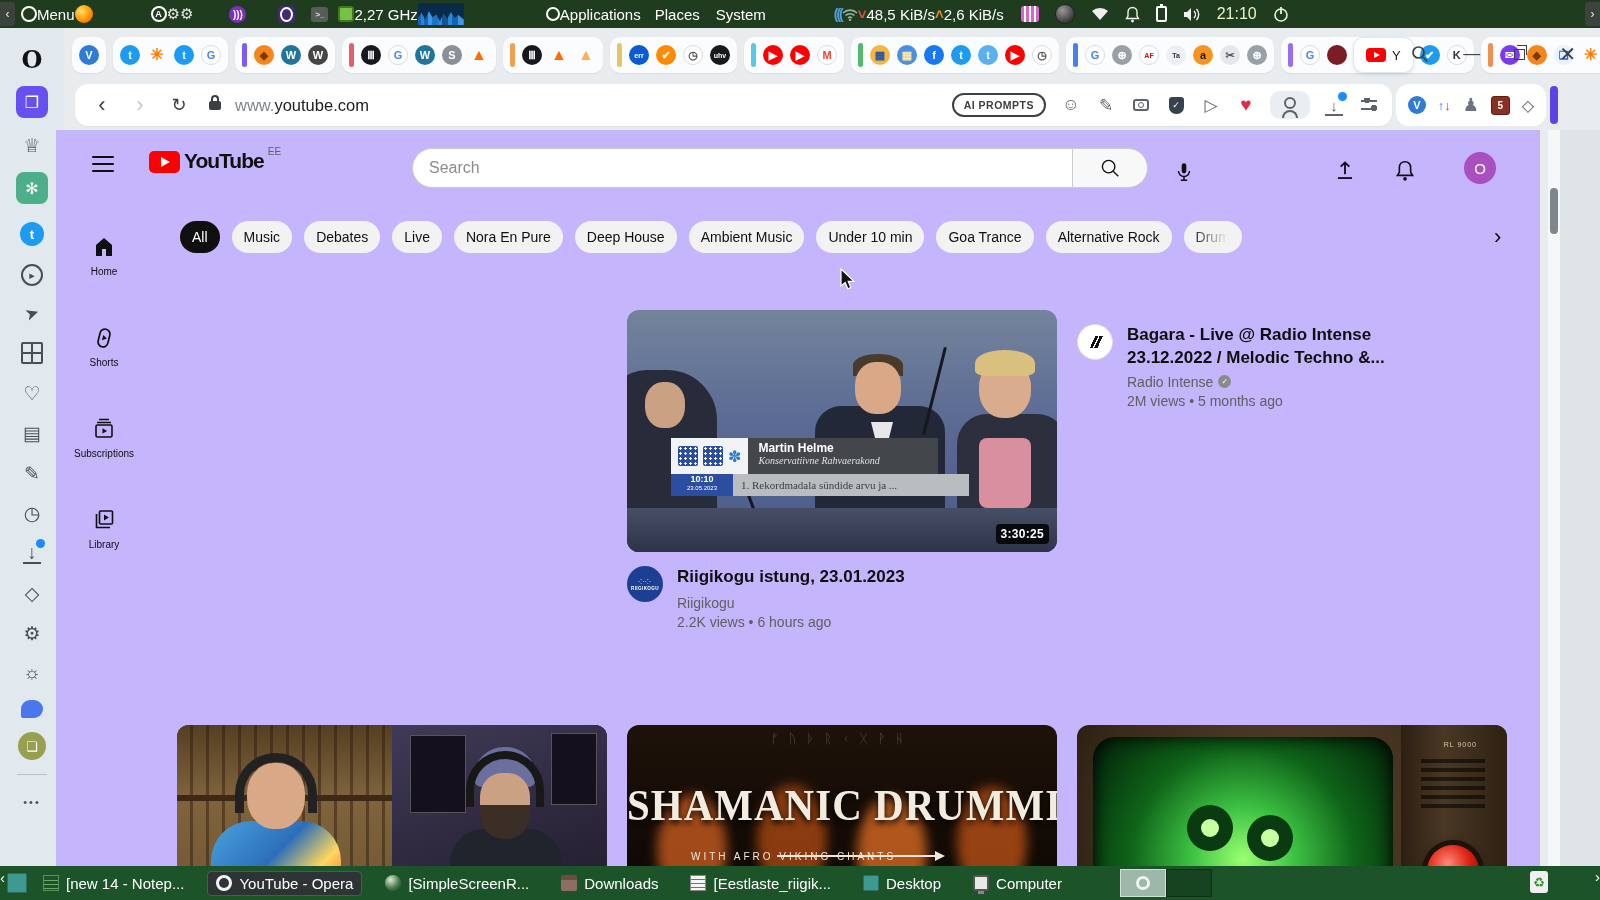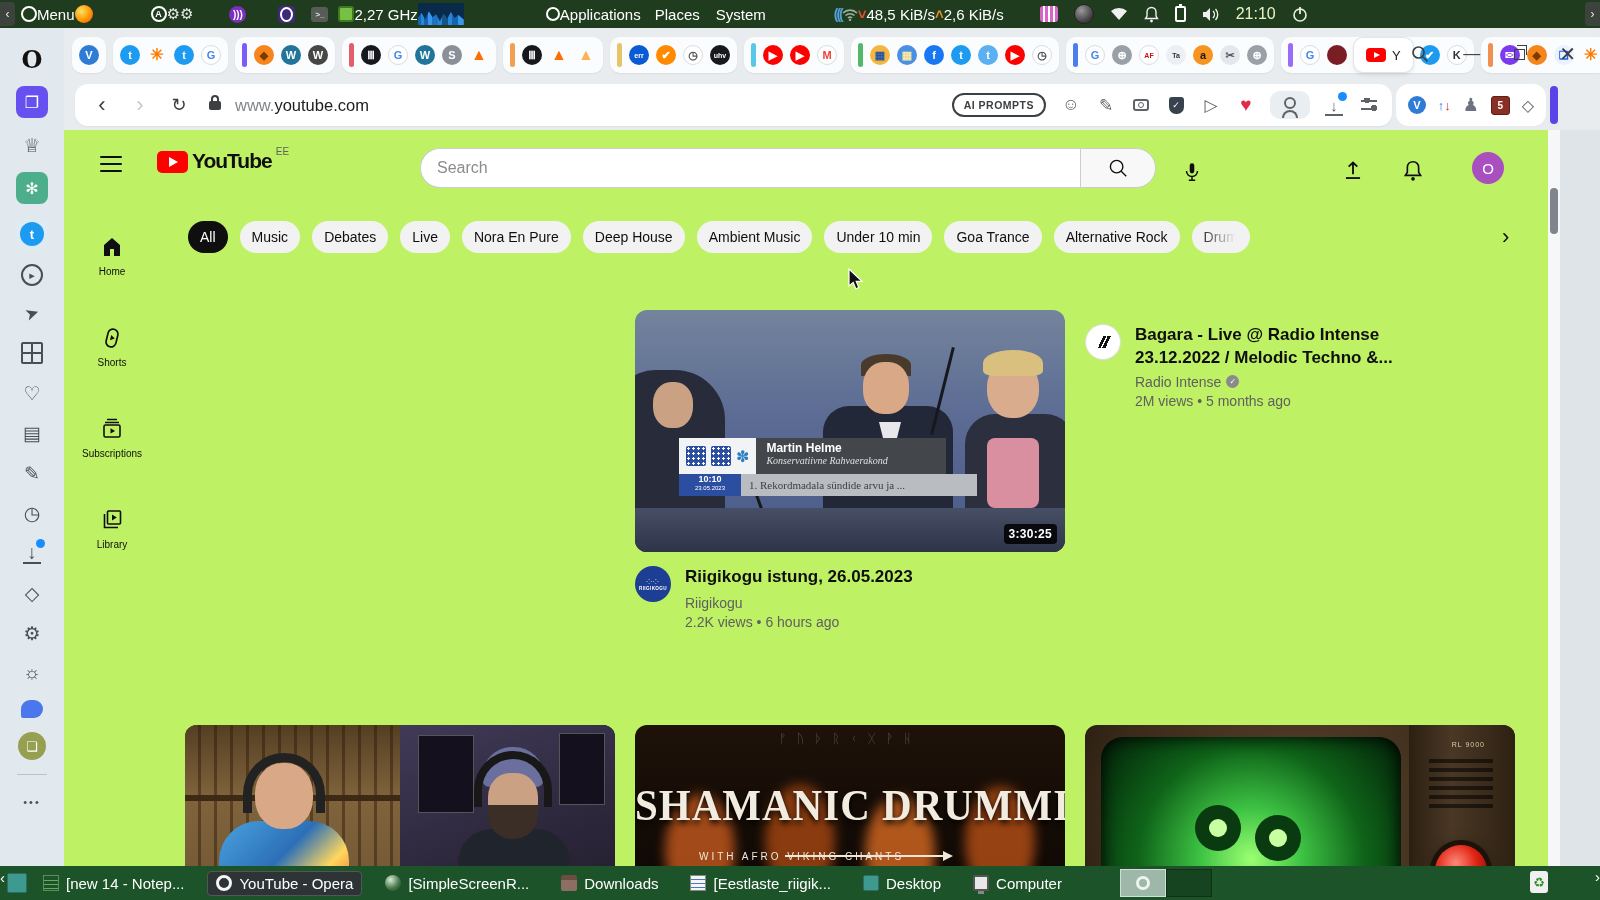--- a/index.html
+++ b/index.html
@@ -155,21 +155,21 @@
     display:flex;align-items:center;justify-content:center;}
   .updown b{color:#2563eb;font-size:13px;}
   .updown i{color:#dc2626;font-size:13px;font-style:normal;}
   .spy{color:#6b7280;font-size:18px;}
   .fivebox{width:17px;height:17px;background:#8a2f23;border-radius:3px;color:#fff;font-size:10px;font-weight:bold;
     display:flex;align-items:center;justify-content:center;border:1px solid #5f1f17;}
   .cube{color:#5f6368;font-size:16px;}
   .accentbar{position:absolute;right:42px;top:4px;width:8px;height:38px;border-radius:4px;background:#5b43e8;}
 
   
-  .page{position:absolute;left:64px;top:102px;width:1484px;height:736px;background:#bef264;overflow:hidden;}
+  .page{position:absolute;left:56px;top:102px;width:1484px;height:736px;background:#c4b5fd;overflow:hidden;}
   .pagescroll{position:absolute;left:1548px;top:102px;width:12px;height:736px;background:#f6f7f8;}
   .pagescroll .thumbtrack{position:absolute;left:2px;top:58px;width:8px;height:46px;border-radius:4px;background:#7e858c;}
   .rightstrip{position:absolute;left:1560px;top:102px;width:40px;height:736px;background:#dfe4e8;}
 
   .burger{width:22px;height:16px;display:flex;flex-direction:column;justify-content:space-between;}
   .burger i{height:2px;background:#0f0f0f;border-radius:1px;}
   .ytlogo{display:flex;align-items:flex-start;gap:4px;}
   .ytbadge{width:31px;height:22px;background:#ff0000;border-radius:5px;position:relative;margin-top:3px;}
   .ytbadge:before{content:"";position:absolute;left:12px;top:6px;border-left:9px solid #fff;
     border-top:5px solid transparent;border-bottom:5px solid transparent;}
@@ -358,21 +358,21 @@
       <span class="wave">(((</span>
       <svg class="pi" width="16" height="13" viewBox="0 0 16 13">
         <path d="M1 5a10 10 0 0 1 14 0M3.5 7.5a6.5 6.5 0 0 1 9 0M6 10a3 3 0 0 1 4 0" stroke="#9ab0a0" stroke-width="1.6" fill="none"></path>
         <circle cx="8" cy="12" r="1.2" fill="#9ab0a0"></circle>
       </svg>
       <span class="netarrow" style="color:#e0512b">˅</span>
       <span class="ptxt">48,5 KiB/s</span>
       <span class="netarrow" style="color:#e08a2b">˄</span>
       <span class="ptxt">2,6 KiB/s</span>
     </div>
-    <div class="pitem" style="margin-left:26px;gap:16px">
+    <div class="pitem" style="margin-left:7px;gap:16px">
       <span class="eq"></span>
       <span class="knob"></span>
       <svg class="pi" width="18" height="14" viewBox="0 0 18 14">
         <path d="M9 13 1 4a12 12 0 0 1 16 0z" fill="#f0f0f0"></path>
       </svg>
       <svg class="pi" width="15" height="17" viewBox="0 0 15 17">
         <path d="M7.5 1.5c-2.8 0-4.5 2-4.5 4.5v4L1.5 12.5h12L12 10V6c0-2.5-1.7-4.5-4.5-4.5z" fill="none" stroke="#f0f0f0" stroke-width="1.4"></path>
         <circle cx="7.5" cy="15" r="1.4" fill="#f0f0f0"></circle>
       </svg>
       <span class="batt"></span>
@@ -703,21 +703,21 @@
             </div>
           </div>
           <span class="dur">3:30:25</span>
         </div>
         <div class="meta">
           <div class="chavatar" style="background:#1c3f94;display:flex;flex-direction:column;align-items:center;justify-content:center;color:#fff">
             <span style="font-size:7px;letter-spacing:1px">⁘⁘</span>
             <span style="font-size:4.6px;font-weight:bold;letter-spacing:.4px">RIIGIKOGU</span>
           </div>
           <div>
-            <div class="title">Riigikogu istung, 26.05.2023</div>
+            <div class="title">Riigikogu istung, 23.01.2023</div>
             <div class="chname">Riigikogu</div>
             <div class="views">2.2K views • 6 hours ago</div>
           </div>
         </div>
       </div>
 
       <div class="card" style="left:1021px;top:180px">
         <div class="meta">
           <div class="chavatar" style="background:#fff;border:1px solid #ddd;box-sizing:border-box;
                background-image:linear-gradient(115deg,transparent 40%,#111 40% 52%,transparent 52% 58%,#111 58% 72%,transparent 72%);

